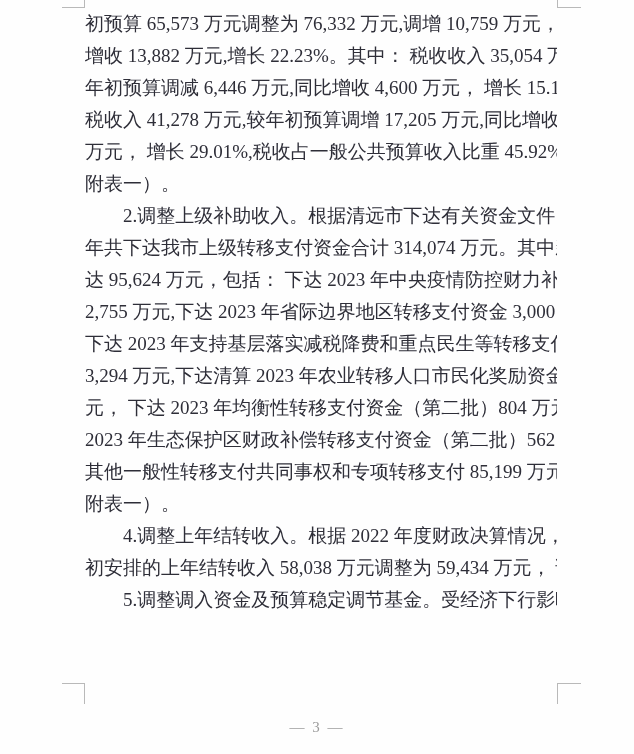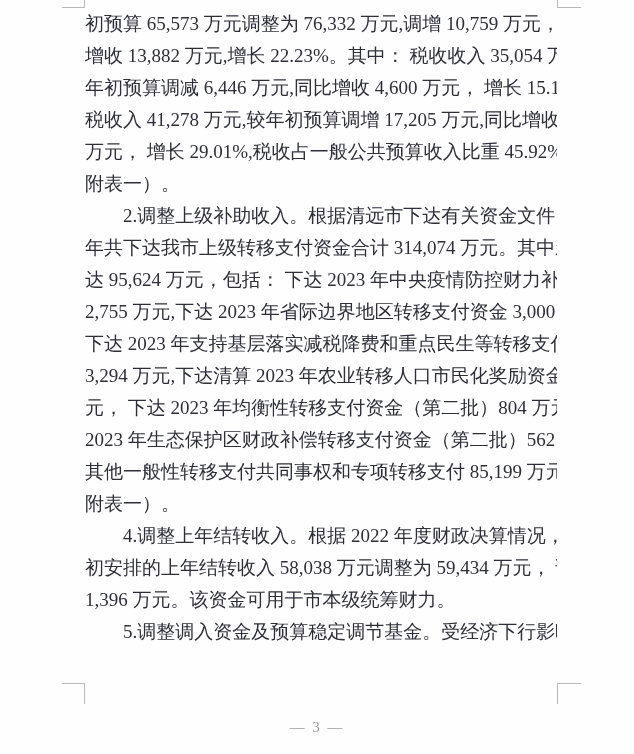--- a/index.html
+++ b/index.html
@@ -83,19 +83,18 @@
       <div class="line">达 95,624 万元，包括： 下达 2023 年中央疫情防控财力补助资金</div>
       <div class="line">2,755 万元,下达 2023 年省际边界地区转移支付资金 3,000 万元,</div>
       <div class="line">下达 2023 年支持基层落实减税降费和重点民生等转移支付资金</div>
       <div class="line">3,294 万元,下达清算 2023 年农业转移人口市民化奖励资金 10 万</div>
       <div class="line">元， 下达 2023 年均衡性转移支付资金（第二批）804 万元， 下达</div>
       <div class="line">2023 年生态保护区财政补偿转移支付资金（第二批）562 万元，</div>
       <div class="line">其他一般性转移支付共同事权和专项转移支付 85,199 万元（详见</div>
       <div class="line no-just">附表一）。</div>
       <div class="line indent">4.调整上年结转收入。根据 2022 年度财政决算情况， 拟将年</div>
       <div class="line">初安排的上年结转收入 58,038 万元调整为 59,434 万元， 调增</div>
-      <div class="line no-just">1,396 万元。该资金可用于市本级统筹财力。</div>
       <div class="line indent">5.调整调入资金及预算稳定调节基金。受经济下行影响,我市</div>
     </div>
 
   <div class="footer">— 3 —</div>
 
 </div>
 
 </body></html>

